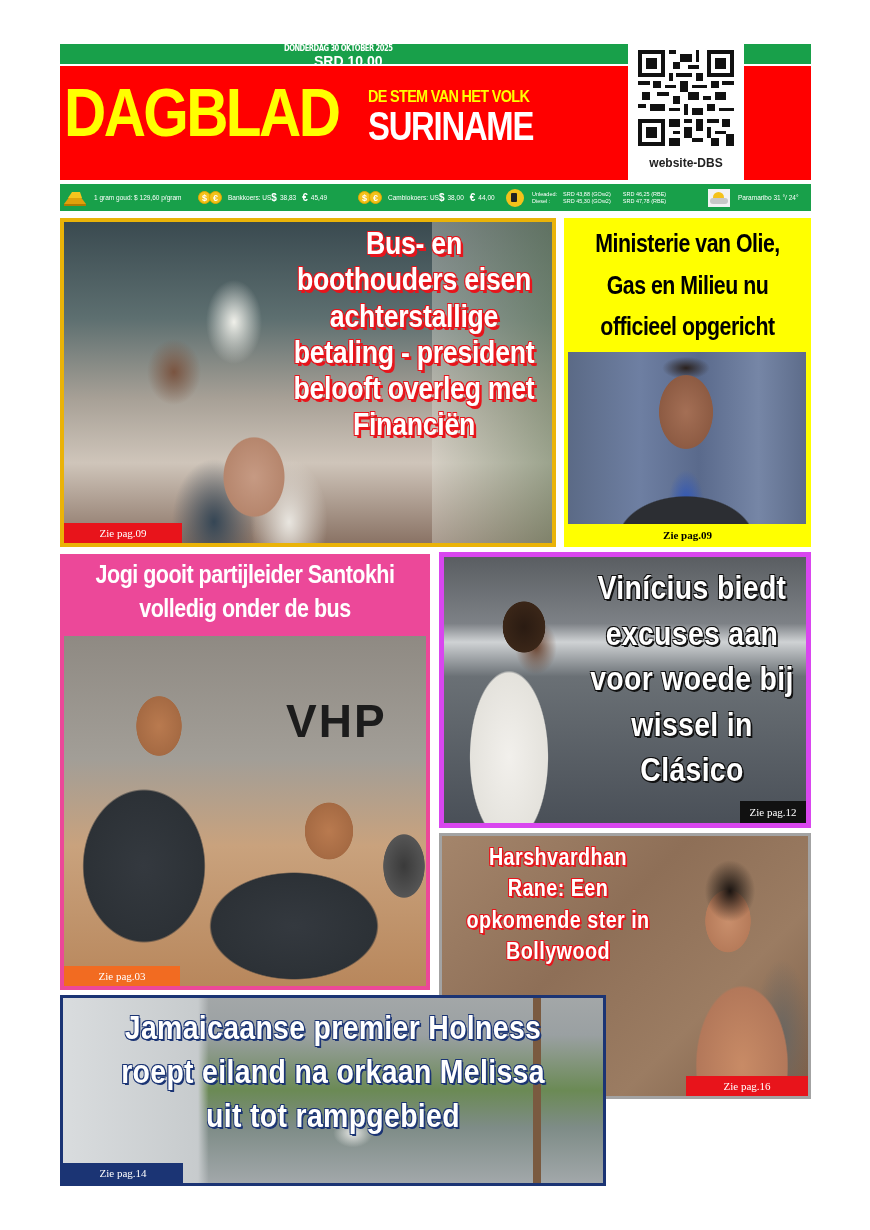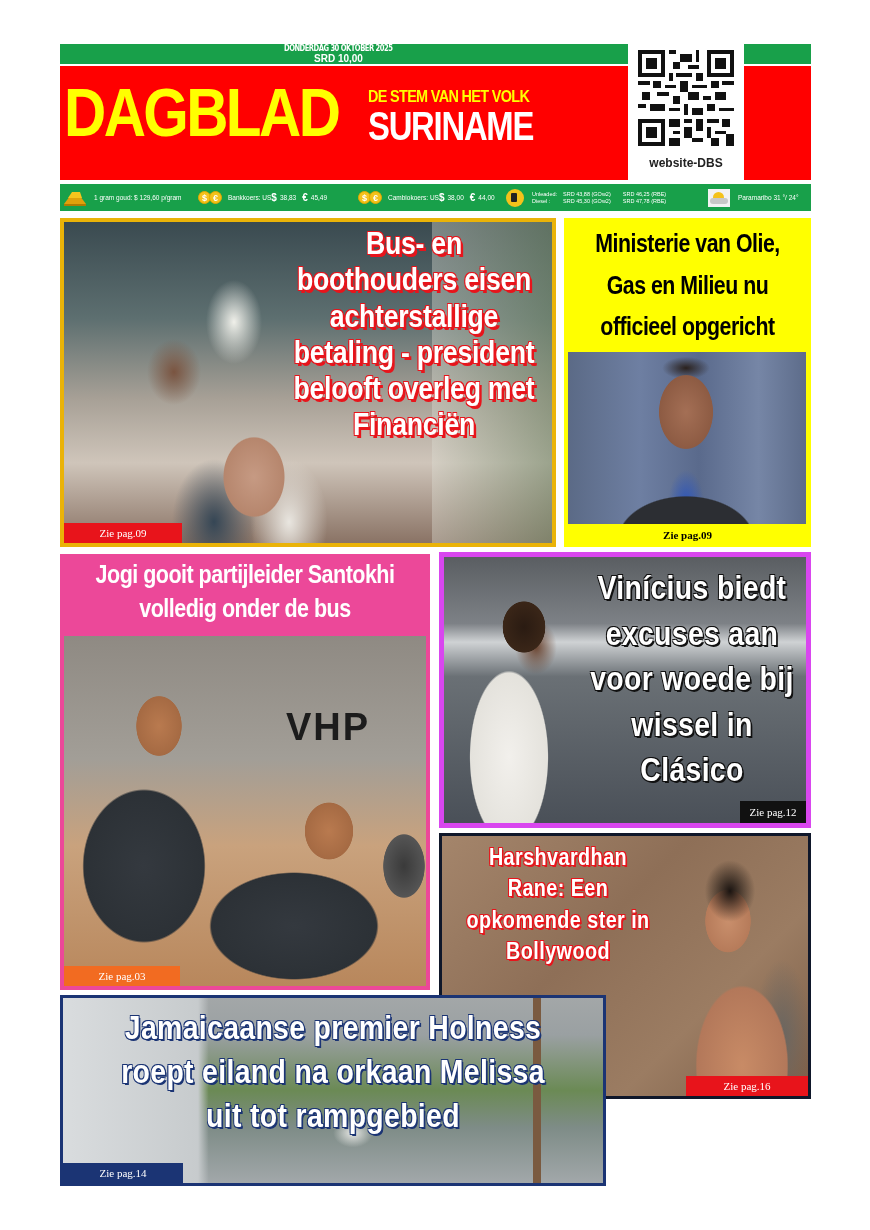--- a/index.html
+++ b/index.html
@@ -2,21 +2,21 @@
 <html><head>
 <meta charset="utf-8">
 <style>
   * { box-sizing: border-box; margin: 0; padding: 0; }
   body { width: 870px; height: 1230px; background: #ffffff; position: relative; overflow: hidden; font-family: "Liberation Sans", sans-serif; }
   .abs { position: absolute; }
 
   
   .topbar { left: 60px; top: 44px; width: 568px; height: 20px; background: #18a04a; color: #fff; display: flex; align-items: center; font-size: 8px; font-weight: bold; padding-left: 20px; flex-direction: column; }
   .topbar .date { font-family: "DejaVu Sans", sans-serif; font-size: 8px; letter-spacing: -0.6px; transform: scaleX(0.85); transform-origin: left; width: 140px; }
-  .topbar .price { font-size: 10px; margin-left: 0; width: 80px; }
+  .topbar .price { font-size: 14px; margin-left: 0; width: 80px; }
   .topbar .phone1 { font-size: 10px; }
   .phone-ic { display: inline-block; width: 12px; height: 12px; background: #7fd36b; border-radius: 50%; margin: 0 3px; position: relative; }
   .phone-ic::after { content: "\260E"; position: absolute; left: 1px; top: -2px; font-size: 10px; color: #fff; }
   .topbar .phone2 { font-size: 8.5px; margin-right: 4px; }
   .topbar .contact { font-size: 6.5px; font-weight: normal; }
 
   .redbar { left: 60px; top: 66px; width: 568px; height: 114px; background: #ff0000; }
   .logo-main { left: 64px; top: 78px; font-family: "Liberation Sans Narrow", "Liberation Sans", sans-serif; font-size: 68px; font-weight: bold; color: #ffff00; letter-spacing: -3px; transform: scaleX(0.86); transform-origin: left top; line-height: 1; }
   .logo-tag { left: 368px; top: 87px; font-size: 17px; font-weight: bold; color: #ffff00; letter-spacing: -0.8px; transform: scaleX(0.85); transform-origin: left top; }
   .logo-sub { left: 368px; top: 106px; font-size: 40px; font-weight: bold; color: #ffffff; letter-spacing: -1.5px; transform: scaleX(0.82); transform-origin: left top; line-height: 1; }
@@ -74,34 +74,34 @@
   .p3 { left: 60px; top: 554px; width: 370px; height: 436px; background: #ec4899; }
   .p3 .headline { left: 0; top: 3px; width: 370px; font-size: 25px; color: #fff; letter-spacing: -0.6px; transform: scaleX(0.86); transform-origin: center top; line-height: 1.36; }
   .p3 .photo { left: 4px; top: 82px; width: 362px; height: 350px;
     background:
       radial-gradient(ellipse 32px 42px at 95px 90px, #b97a4f 0%, #a56a43 70%, transparent 72%),
       radial-gradient(ellipse 34px 40px at 265px 195px, #b97a4f 0%, #a56a43 70%, transparent 72%),
       radial-gradient(ellipse 80px 100px at 80px 230px, #34393f 0%, #2c3136 75%, transparent 77%),
       radial-gradient(ellipse 110px 70px at 230px 290px, #34393f 0%, #2c3136 75%, transparent 77%),
       radial-gradient(ellipse 34px 52px at 340px 230px, #3a3a3a 0%, #555 60%, transparent 62%),
       linear-gradient(180deg, #8f8a83 0%, #a29e97 35%, #c9a27d 60%, #b8875c 100%); }
-  .p3 .vhp { position: absolute; left: 222px; top: 70px; font-size: 38px; font-weight: bold; color: #1c1c1c; letter-spacing: 2px; }
+  .p3 .vhp { position: absolute; left: 222px; top: 58px; font-size: 46px; font-weight: bold; color: #1c1c1c; letter-spacing: 2px; }
   .p3 .zie { left: 4px; bottom: 4px; width: 116px; height: 20px; background: #f26b21; }
 
   .p4 { left: 439px; top: 552px; width: 372px; height: 276px; border: 5px solid #d946ef; }
   .p4 .photo { left: 0; top: 0; width: 100%; height: 100%;
     background:
       radial-gradient(ellipse 30px 36px at 80px 70px, #2a1b12 0%, #3a2618 70%, transparent 72%),
       radial-gradient(ellipse 26px 34px at 92px 90px, #6a4430 0%, transparent 80%),
       radial-gradient(ellipse 55px 120px at 65px 200px, #f2f0ec 0%, #e4e2dc 70%, transparent 72%),
       linear-gradient(180deg, #5a5e62 0%, #7d8186 25%, #cfd2d4 32%, #6a7075 45%, #4a5058 100%); }
   .p4 .headline { left: 128px; top: 8px; width: 240px; font-size: 33px; color: #fff; letter-spacing: 0.4px; transform: scaleX(0.86); transform-origin: center top; line-height: 1.38; text-shadow: 2px 2px 0 #111, -1px -1px 0 #111, 1px -1px 0 #111, -1px 1px 0 #111; }
   .p4 .zie { right: 0; bottom: 0; width: 66px; height: 22px; background: #111; }
 
-  .p5 { left: 439px; top: 833px; width: 372px; height: 266px; border: 3px solid #0f172a; }
+  .p5 { left: 439px; top: 833px; width: 372px; height: 266px; border: 3px solid #a3a3a3; }
   .p5 .photo { left: 0; top: 0; width: 100%; height: 100%;
     background:
       radial-gradient(ellipse 36px 44px at 288px 55px, #1a1411 0%, transparent 70%),
       radial-gradient(ellipse 32px 44px at 286px 85px, #c98f6c 0%, #b67b5a 70%, transparent 72%),
       radial-gradient(ellipse 75px 130px at 300px 230px, #c88b66 0%, #b3785a 60%, transparent 62%),
       radial-gradient(ellipse 40px 110px at 340px 200px, #6a6661 0%, transparent 70%),
       linear-gradient(135deg, #a4856b 0%, #8e6f57 40%, #9b7c62 70%, #7a5d47 100%); }
   .p5 .headline { left: 2px; top: 6px; width: 228px; font-size: 23px; color: #fff; letter-spacing: 0.5px; transform: scaleX(0.86); transform-origin: center top; line-height: 1.36; text-shadow: 2px 2px 0 #e8141b, -1px -1px 0 #e8141b, 1px -1px 0 #e8141b, -1px 1px 0 #e8141b; }
   .p5 .zie { right: 0; bottom: 0; width: 122px; height: 20px; background: #e8141b; }
 

